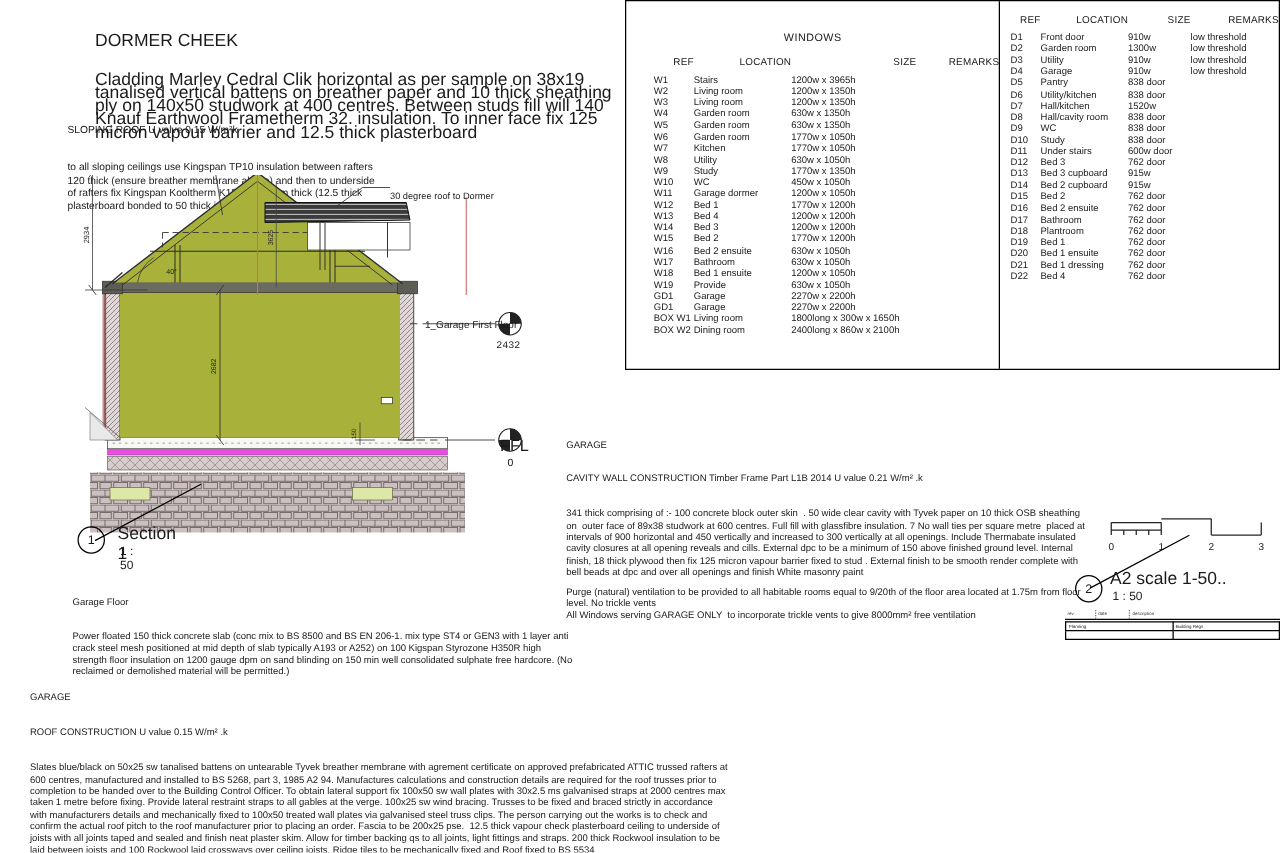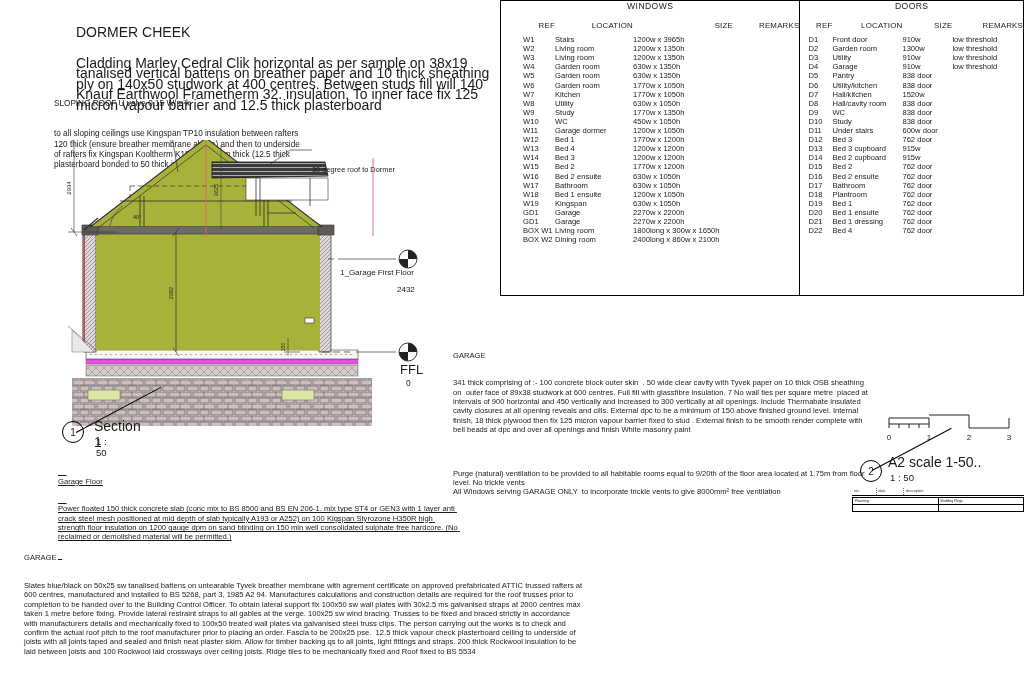--- a/index.html
+++ b/index.html
@@ -32,21 +32,21 @@
     width: 524px; height: 296px;
     border: 1px solid #000;
     background: #fff;
     display: flex;
   }
   .sched-col { position: relative; height: 100%; }
   #windows-col { width: 300px; border-right: 1px solid #000; }
   #doors-col   { width: 223px; }
   .sched-heading {
     text-align: center; font-size: 8.6px; letter-spacing: .4px;
-    padding-top: 0; font-weight: 400;
+    padding-top: 24px; font-weight: 400;
   }
   table.sched {
     border-collapse: collapse; width: 100%;
     font-size: 7.6px; line-height: 9.1px;
   }
   table.sched th {
     font-weight: 400; text-align: right;
     padding: 10px 0 5px 0; font-size: 7.9px; letter-spacing: .2px;
   }
   table.sched td { padding: 0; vertical-align: top; white-space: nowrap; }
@@ -58,32 +58,32 @@
   #doors-col .c-ref  { width: 32px; padding-left: 8px; }
   #doors-col .c-loc  { width: 70px; }
   #doors-col .c-size { width: 50px; }
   #doors-col .c-rem  { width: auto; }
 
   
   #garage-wall-note { left: 453px; top: 332px; width: 420px; font-size: 7.6px; line-height: 9.3px; }
   #vent-note        { left: 453px; top: 450px; width: 420px; font-size: 7.6px; line-height: 9.3px; }
 
   
-  #garage-floor-note  { left: 58px; top: 458px; width: 400px; font-size: 7.6px; line-height: 9.3px; text-decoration: underline; }
+  #garage-floor-note  { left: 58px; top: 458px; width: 400px; font-size: 7.6px; line-height: 9.3px; }
   #garage-roof-note   { left: 24px; top: 534px; width: 560px; font-size: 7.6px; line-height: 9.4px; }
 
   
   #section-drawing { position: absolute; left: 60px; top: 140px; width: 410px; height: 310px; }
   #section-drawing svg { display: block; }
 
   
-  .dwg-label { position: absolute; font-size: 7.4px; white-space: nowrap; margin-top: 13px; }
+  .dwg-label { position: absolute; font-size: 7.4px; white-space: nowrap; }
   #label-dormer-roof { left: 312px; top: 152px; }
   #label-first-floor { left: 340px; top: 255px; font-size: 8px; }
-  #label-first-floor-val { left: 397px; top: 272px; font-size: 8px; }
+  #label-first-floor-val { left: 397px; top: 272px; font-size: 8px; font-family: Liberation Mono, monospace; }
   #label-ffl { left: 400px; top: 349px; font-size: 13px; }
   #label-ffl-val { left: 406px; top: 365px; font-size: 8.4px; }
 
   
   #section-title-group { position: absolute; left: 62px; top: 418px; }
   .title-bubble {
     width: 22px; height: 22px; border: 1px solid #000; border-radius: 50%;
     display: flex; align-items: center; justify-content: center;
     font-size: 10px; position: absolute; left: 0; top: 3px;
   }
@@ -249,21 +249,21 @@
               <td class="c-rem"></td>
             </tr>
             <tr>
               <td class="c-ref">W18</td>
               <td class="c-loc">Bed 1 ensuite</td>
               <td class="c-size">1200w x 1050h</td>
               <td class="c-rem"></td>
             </tr>
             <tr>
               <td class="c-ref">W19</td>
-              <td class="c-loc">Kingspan</td>
+              <td class="c-loc">Provide</td>
               <td class="c-size">630w x 1050h</td>
               <td class="c-rem"></td>
             </tr>
             <tr>
               <td class="c-ref">GD1</td>
               <td class="c-loc">Garage</td>
               <td class="c-size">2270w x 2200h</td>
               <td class="c-rem"></td>
             </tr>
             <tr>
@@ -282,21 +282,20 @@
               <td class="c-ref">BOX W2</td>
               <td class="c-loc">Dining room</td>
               <td class="c-size">2400long x 860w x 2100h</td>
               <td class="c-rem"></td>
             </tr>
           </tbody>
       </table>
     </div>
 
     <div class="sched-col" id="doors-col">
-      <div class="sched-heading">DOORS</div>
       <table class="sched">
         <thead>
           <tr>
             <th class="c-ref">REF</th>
             <th class="c-loc">LOCATION</th>
             <th class="c-size">SIZE</th>
             <th class="c-rem">REMARKS</th>
           </tr>
         </thead>
         <tbody id="doors-body">
@@ -592,35 +591,37 @@
 
   <div id="section-title-group">
     <div class="title-bubble">1</div>
     <div class="title-underline"></div>
     <div id="section-title-text">Section 1</div>
     <div id="section-title-scale">1 : 50</div>
   </div>
 
   <div class="txt" id="garage-wall-note">
     <div class="note-title">GARAGE</div>
+    <div class="note-body">CAVITY WALL CONSTRUCTION Timber Frame Part L1B 2014 U value 0.21 W/m² .k</div>
     <div class="note-body">341 thick comprising of :- 100 concrete block outer skin  . 50 wide clear cavity with Tyvek paper on 10 thick OSB sheathing on  outer face of 89x38 studwork at 600 centres. Full fill with glassfibre insulation. 7 No wall ties per square metre  placed at intervals of 900 horizontal and 450 vertically and increased to 300 vertically at all openings. Include Thermabate insulated cavity closures at all opening reveals and cills. External dpc to be a minimum of 150 above finished ground level. Internal finish, 18 thick plywood then fix 125 micron vapour barrier fixed to stud . External finish to be smooth render complete with bell beads at dpc and over all openings and finish White masonry paint</div>
   </div>
 
   <div class="txt" id="vent-note">
     <div class="note-body">Purge (natural) ventilation to be provided to all habitable rooms equal to 9/20th of the floor area located at 1.75m from floor level. No trickle vents
 All Windows serving GARAGE ONLY  to incorporate trickle vents to give 8000mm² free ventilation</div>
   </div>
 
   <div class="txt" id="garage-floor-note">
     <div class="note-title">Garage Floor</div>
     <div class="note-body">Power floated 150 thick concrete slab (conc mix to BS 8500 and BS EN 206-1. mix type ST4 or GEN3 with 1 layer anti crack steel mesh positioned at mid depth of slab typically A193 or A252) on 100 Kigspan Styrozone H350R high strength floor insulation on 1200 gauge dpm on sand blinding on 150 min well consolidated sulphate free hardcore. (No reclaimed or demolished material will be permitted.)</div>
   </div>
 
   <div class="txt" id="garage-roof-note">
     <div class="note-title">GARAGE</div>
+    <div class="note-body">ROOF CONSTRUCTION U value 0.15 W/m² .k</div>
     <div class="note-body">Slates blue/black on 50x25 sw tanalised battens on untearable Tyvek breather membrane with agrement certificate on approved prefabricated ATTIC trussed rafters at 600 centres, manufactured and installed to BS 5268, part 3, 1985 A2 94. Manufactures calculations and construction details are required for the roof trusses prior to completion to be handed over to the Building Control Officer. To obtain lateral support fix 100x50 sw wall plates with 30x2.5 ms galvanised straps at 2000 centres max taken 1 metre before fixing. Provide lateral restraint straps to all gables at the verge. 100x25 sw wind bracing. Trusses to be fixed and braced strictly in accordance with manufacturers details and mechanically fixed to 100x50 treated wall plates via galvanised steel truss clips. The person carrying out the works is to check and confirm the actual roof pitch to the roof manufacturer prior to placing an order. Fascia to be 200x25 pse.  12.5 thick vapour check plasterboard ceiling to underside of joists with all joints taped and sealed and finish neat plaster skim. Allow for timber backing qs to all joints, light fittings and straps. 200 thick Rockwool insulation to be laid between joists and 100 Rockwool laid crossways over ceiling joists. Ridge tiles to be mechanically fixed and Roof fixed to BS 5534</div>
   </div>
 
   <div id="scalebar-wrap">
     <svg width="130" height="32" viewBox="0 0 130 32" xmlns="http://www.w3.org/2000/svg">
       <g stroke="#222" stroke-width="1" fill="none">
         <line x1="4" y1="6" x2="4" y2="16"></line>
         <line x1="4" y1="6" x2="44" y2="6"></line>
         <line x1="4" y1="12" x2="44" y2="12"></line>
         <line x1="44" y1="6" x2="44" y2="16"></line>

